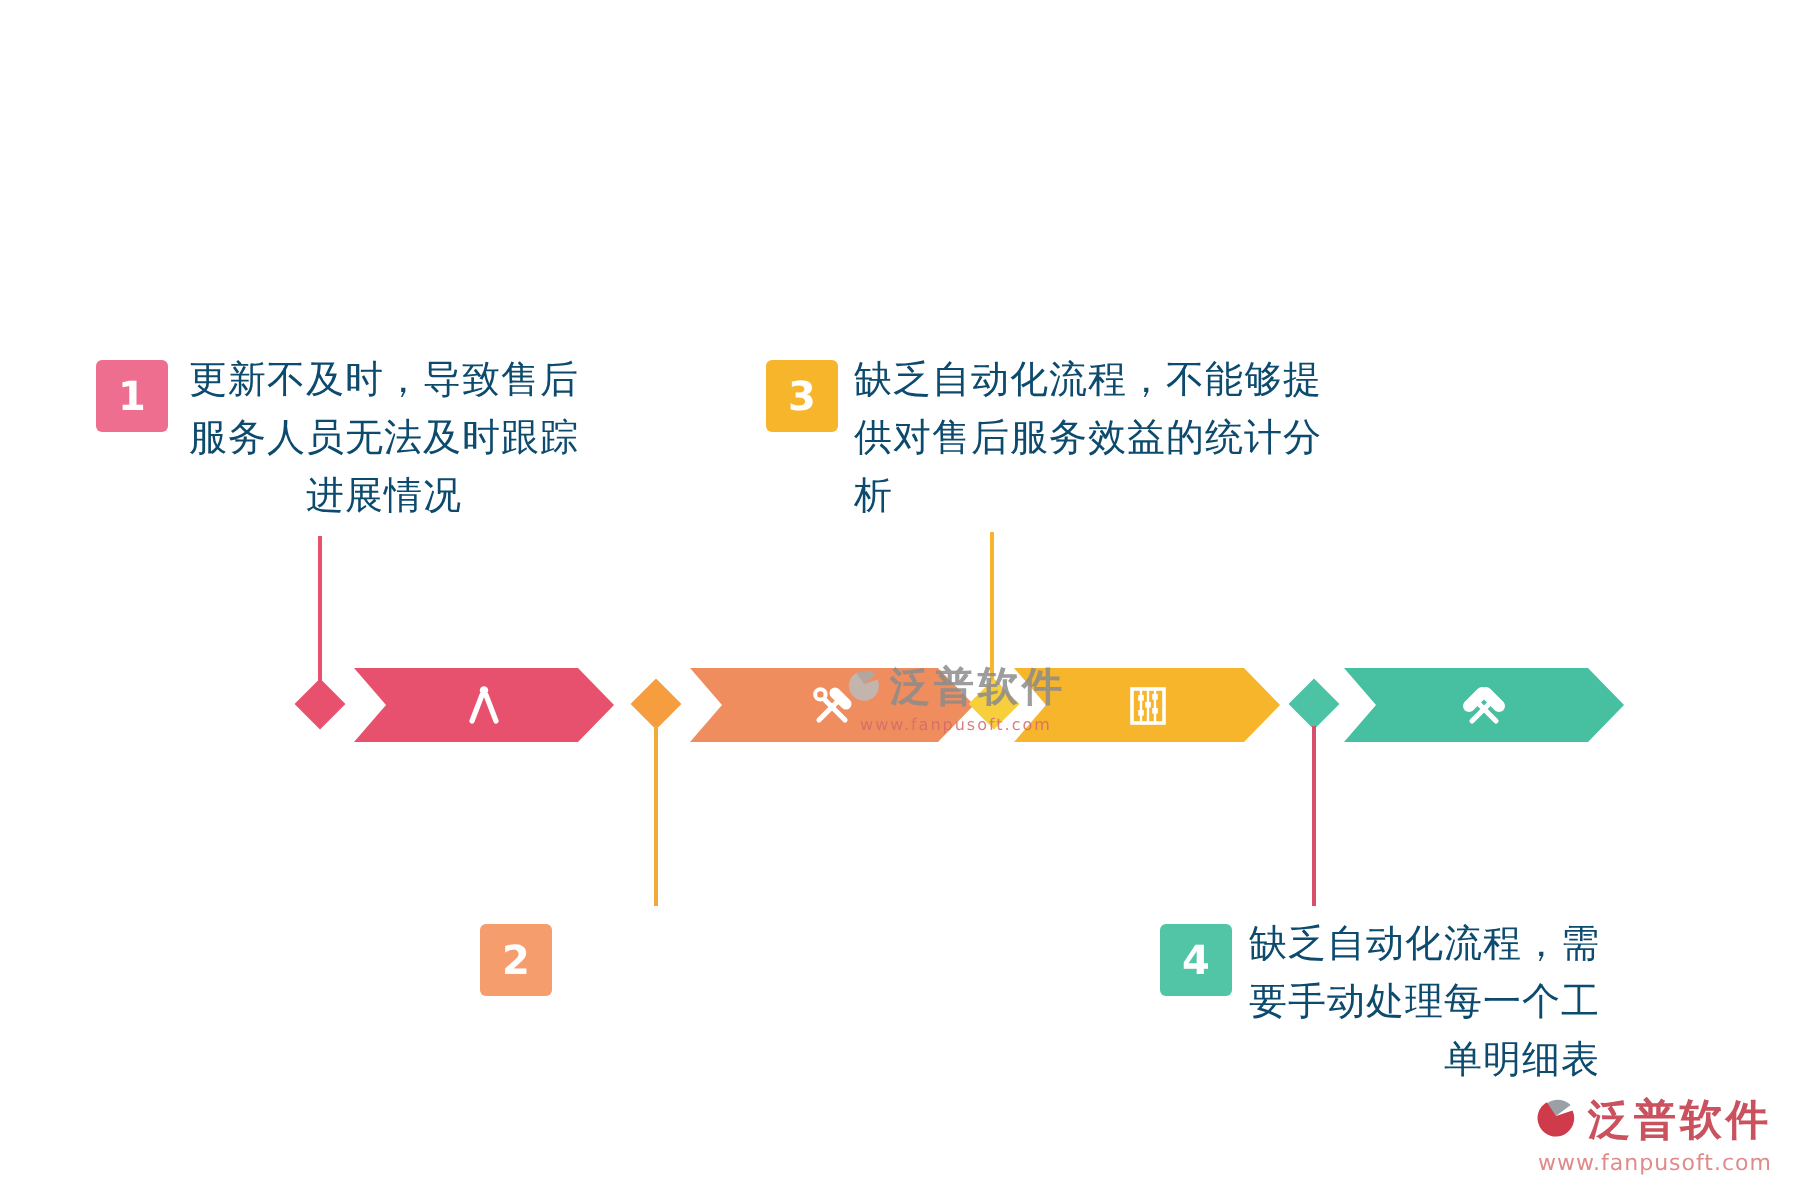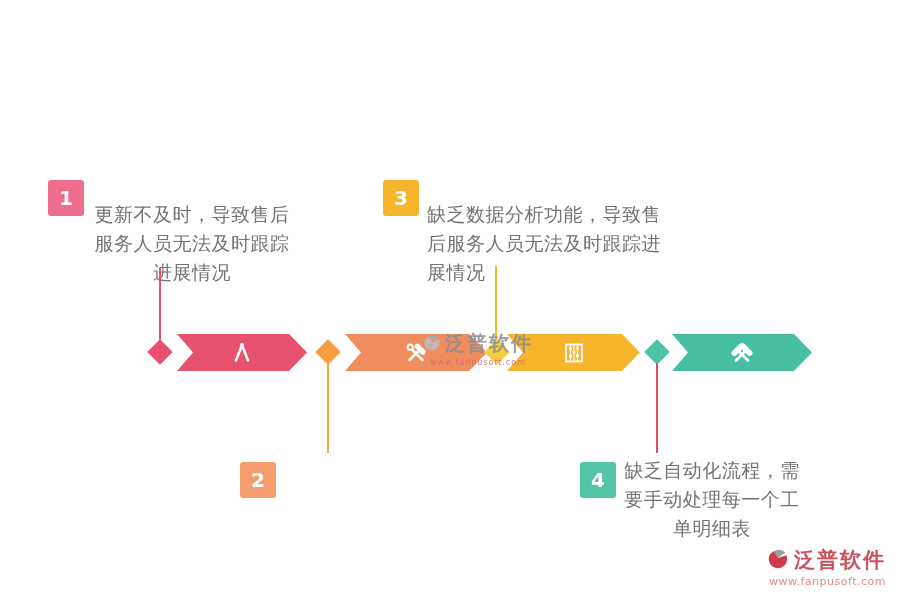--- a/index.html
+++ b/index.html
@@ -8,23 +8,22 @@
     background:#ffffff;
     font-family:"DejaVu Sans","Liberation Sans",sans-serif;
   }
   .stage{position:absolute;inset:0;}
   .badge{
     position:absolute;width:36px;height:36px;border-radius:3px;
     color:#ffffff;font-size:20px;font-weight:bold;
     text-align:center;line-height:36px;
   }
   .text{
-    position:absolute;font-size:19px;line-height:29px;color:#737373;
+    position:absolute;font-size:19px;line-height:29px;color:#0c4a6e;
     letter-spacing:0.5px;
-    margin-top:24px;
   }
   .vline{position:absolute;width:2px;}
   .diamond{position:absolute;width:18px;height:18px;transform:rotate(45deg);}
   .arrow{
     position:absolute;height:37px;display:flex;align-items:center;justify-content:center;
     clip-path:polygon(0 0, calc(100% - 18px) 0, 100% 50%, calc(100% - 18px) 100%, 0 100%, 16px 50%);
   }
   .arrow svg{display:block;}
   .watermark{
     position:absolute;left:398px;top:330px;width:160px;text-align:center;z-index:3;
@@ -43,21 +42,21 @@
 </head>
 <body>
 
 <div class="stage">
 
   <div class="badge" style="left: 48px; top: 180px; background-color: rgb(237, 110, 142);">1</div>
   <div class="text" style="left:92px;top:176px;width:200px;text-align:center;">更新不及时，导致售后服务人员无法及时跟踪进展情况</div>
   <div class="vline" style="left: 159px; top: 268px; height: 74px; background-color: rgb(232, 81, 109);"></div>
 
   <div class="badge" style="left: 383px; top: 180px; background-color: rgb(247, 181, 44);">3</div>
-  <div class="text" style="left:427px;top:176px;width:242px;text-align:left;">缺乏数据分析功能，导致售后服务人员无法及时跟踪进展情况</div>
+  <div class="text" style="left:427px;top:176px;width:242px;text-align:left;">缺乏自动化流程，不能够提供对售后服务效益的统计分析</div>
   <div class="vline" style="left: 495px; top: 266px; height: 76px; background-color: rgb(247, 181, 44);"></div>
 
   <div class="diamond" style="left: 151px; top: 343px; background-color: rgb(232, 81, 109);"></div>
 
   <div class="arrow" style="left: 177px; top: 334px; width: 130px; background-color: rgb(232, 81, 109);">
     <span>
       <svg width="24" height="24" viewBox="0 0 24 24">
         <circle cx="12" cy="4.2" r="2.1" fill="#ffffff"></circle>
         <path d="M11 6.5 L6 19.5 M13 6.5 L18 19.5" stroke="#ffffff" stroke-width="2.6" fill="none" stroke-linecap="round"></path>
       </svg>
@@ -110,21 +109,21 @@
         </g>
       </svg>
     </span>
   </div>
 
   <div class="vline" style="left: 327px; top: 363px; height: 90px; background-color: rgb(240, 169, 58);"></div>
   <div class="badge" style="left: 240px; top: 462px; background-color: rgb(245, 157, 109);">2</div>
 
   <div class="vline" style="left: 656px; top: 363px; height: 90px; background-color: rgb(217, 79, 106);"></div>
   <div class="badge" style="left: 580px; top: 462px; background-color: rgb(82, 197, 167);">4</div>
-  <div class="text" style="left:624px;top:432px;width:176px;text-align:center;">缺乏自动化流程，需要手动处理每一个工单明细表</div>
+  <div class="text" style="left:624px;top:458px;width:176px;text-align:right;">缺乏自动化流程，需要手动处理每一个工单明细表</div>
 
   <div class="watermark">
     <div class="wm-row">
       <span>
         <svg width="18" height="18" viewBox="0 0 24 24">
           <path d="M3 14 A10 10 0 0 1 20 6 L12 12 Z" fill="#aaaaaa"></path>
           <path d="M21 9 A10 10 0 1 1 7 4.5 L12 12 Z" fill="#bcbcbc"></path>
         </svg>
       </span>
       <span class="wm-text">泛普软件</span>

